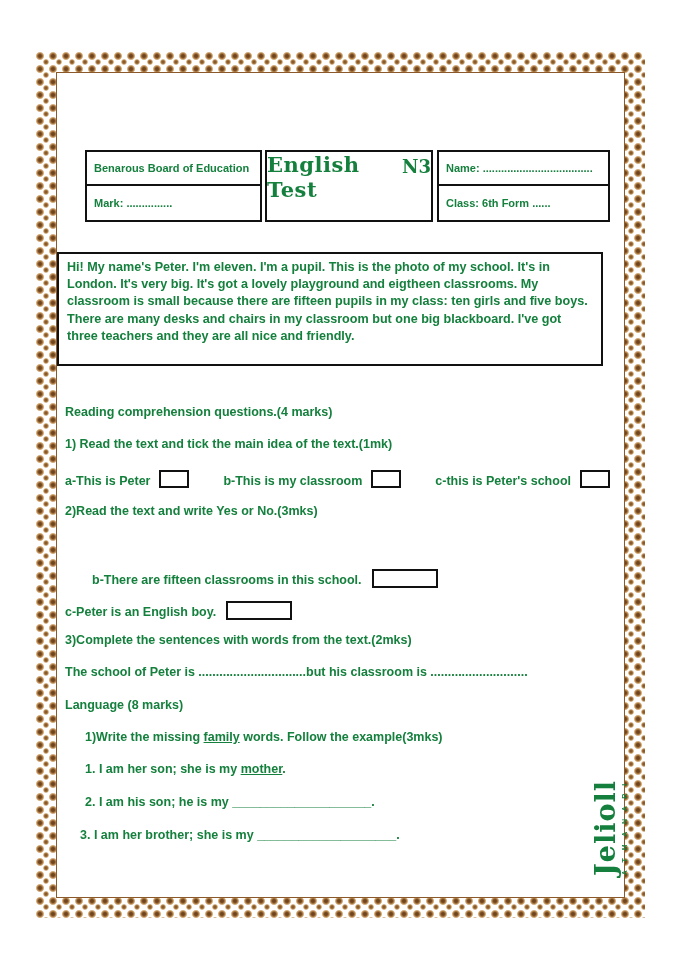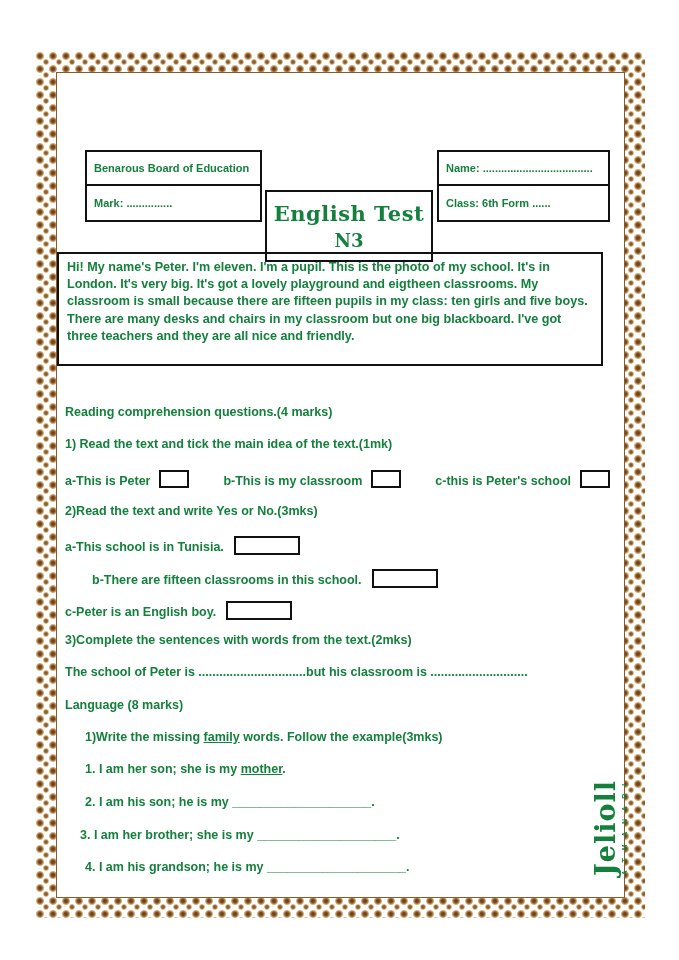--- a/index.html
+++ b/index.html
@@ -18,21 +18,21 @@
     background-size:13px 13px;
   }
   .page-inner {
     position:absolute; inset:20px; background:#ffffff;
     border:1px solid #8a5a2b; box-shadow:0 0 0 2px #fff inset;
   }
   
   .h-box { position:absolute; border:2px solid #111; box-sizing:border-box; background:#fff; }
   .h-row { display:flex; align-items:center; padding:0 7px; box-sizing:border-box; height:34px; font-size:11px; }
   .h-row.divided { border-bottom:2px solid #111; }
-  .title-cell { display:flex; flex-direction:column; align-items:center; justify-content:center;margin-top:40px; }
+  .title-cell { display:flex; flex-direction:row; align-items:flex-start; justify-content:center; }
   .test-title { font-family:"DejaVu Serif", serif; font-size:21px; font-weight:700; letter-spacing:.5px; }
   .test-number { font-family:"DejaVu Serif", serif; font-size:18px; font-weight:700; margin-top:4px; }
   
   .passage-box {
     position:absolute; left:57px; top:252px; width:546px; height:114px;
     border:2px solid #111; box-sizing:border-box; padding:5px 8px;
     font-size:12.6px; line-height:17.2px;
   }
   .line { position:absolute; font-size:12.5px; white-space:nowrap; }
   .tick-box { display:inline-block; width:26px; height:14px; border:2px solid #111; vertical-align:-3px; box-sizing:content-box; background:#fff; }
@@ -96,23 +96,20 @@
     <span class="opt-group">
       <span>b-This is my classroom</span><span class="tick-box"></span>
     </span>
     <span class="opt-group">
       <span>c-this is Peter's school</span><span class="tick-box"></span>
     </span>
   </div>
 
   <div class="line" style="left:65px; top:504px;">2)Read the text and write Yes or No.(3mks)</div>
 
-  <div class="line" style="left:65px; top:536px;">
-    <span>a-This school is in Tunisia.</span><span class="ans-box"></span>
-  </div>
   <div class="line" style="left:65px; top:569px;padding-left:27px;">
     <span>b-There are fifteen classrooms in this school.</span><span class="ans-box"></span>
   </div>
   <div class="line" style="left:65px; top:601px;">
     <span>c-Peter is an English boy.</span><span class="ans-box"></span>
   </div>
 
   <div class="line" style="left:65px; top:633px;">3)Complete the sentences with words from the text.(2mks)</div>
   <div class="line" style="left:65px; top:665px;">The school of Peter is ...............................but his classroom is ............................</div>
 
@@ -124,22 +121,19 @@
 
   <div class="line" style="left:85px; top:762px;">
     <span>1. I am her son; she is my </span><span class="u">mother</span><span>.</span>
   </div>
   <div class="line" style="left:85px; top:795px;">
     <span>2. I am his son; he is my </span><span class="blank">____________________</span><span>.</span>
   </div>
   <div class="line" style="left:80px; top:828px;">
     <span>3. I am her brother; she is my </span><span class="blank">____________________</span><span>.</span>
   </div>
-  <div class="line" style="left:85px; top:860px;">
-    <span>4. I am his grandson; he is my </span><span class="blank">____________________</span><span>.</span>
-  </div>
 
   <div class="watermark">
     <div class="wm-text">Jelioll</div>
     <div class="wm-sub">A T M A N A R I</div>
   </div>
 
 </div>
 
 </body></html>

